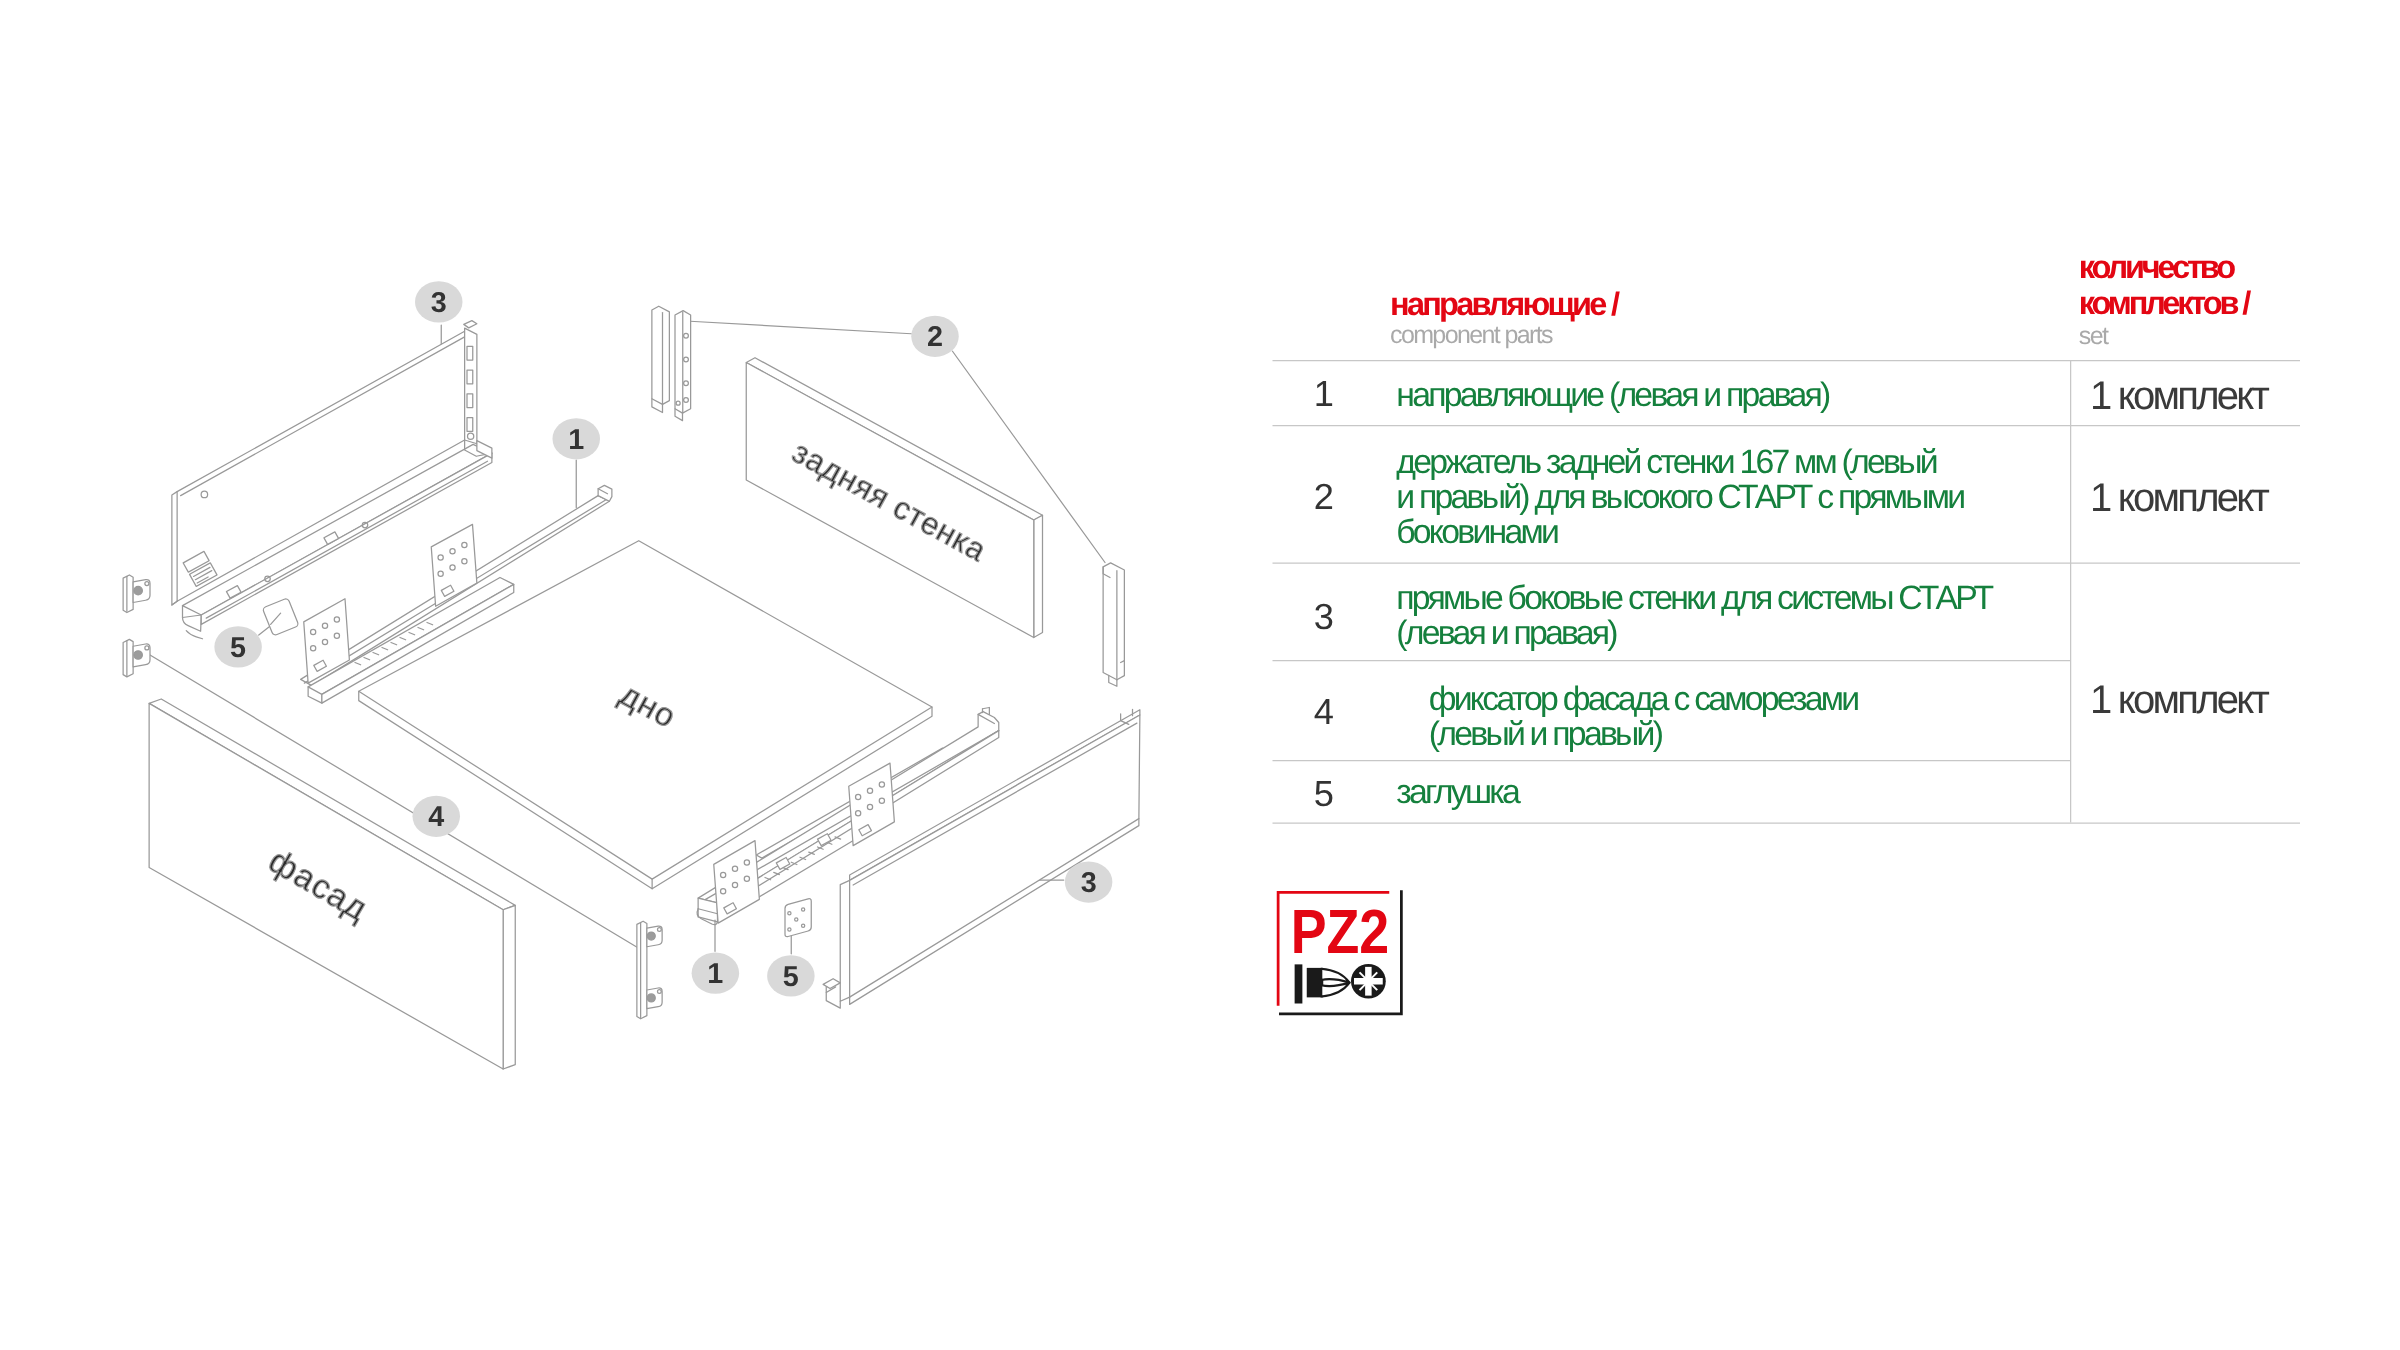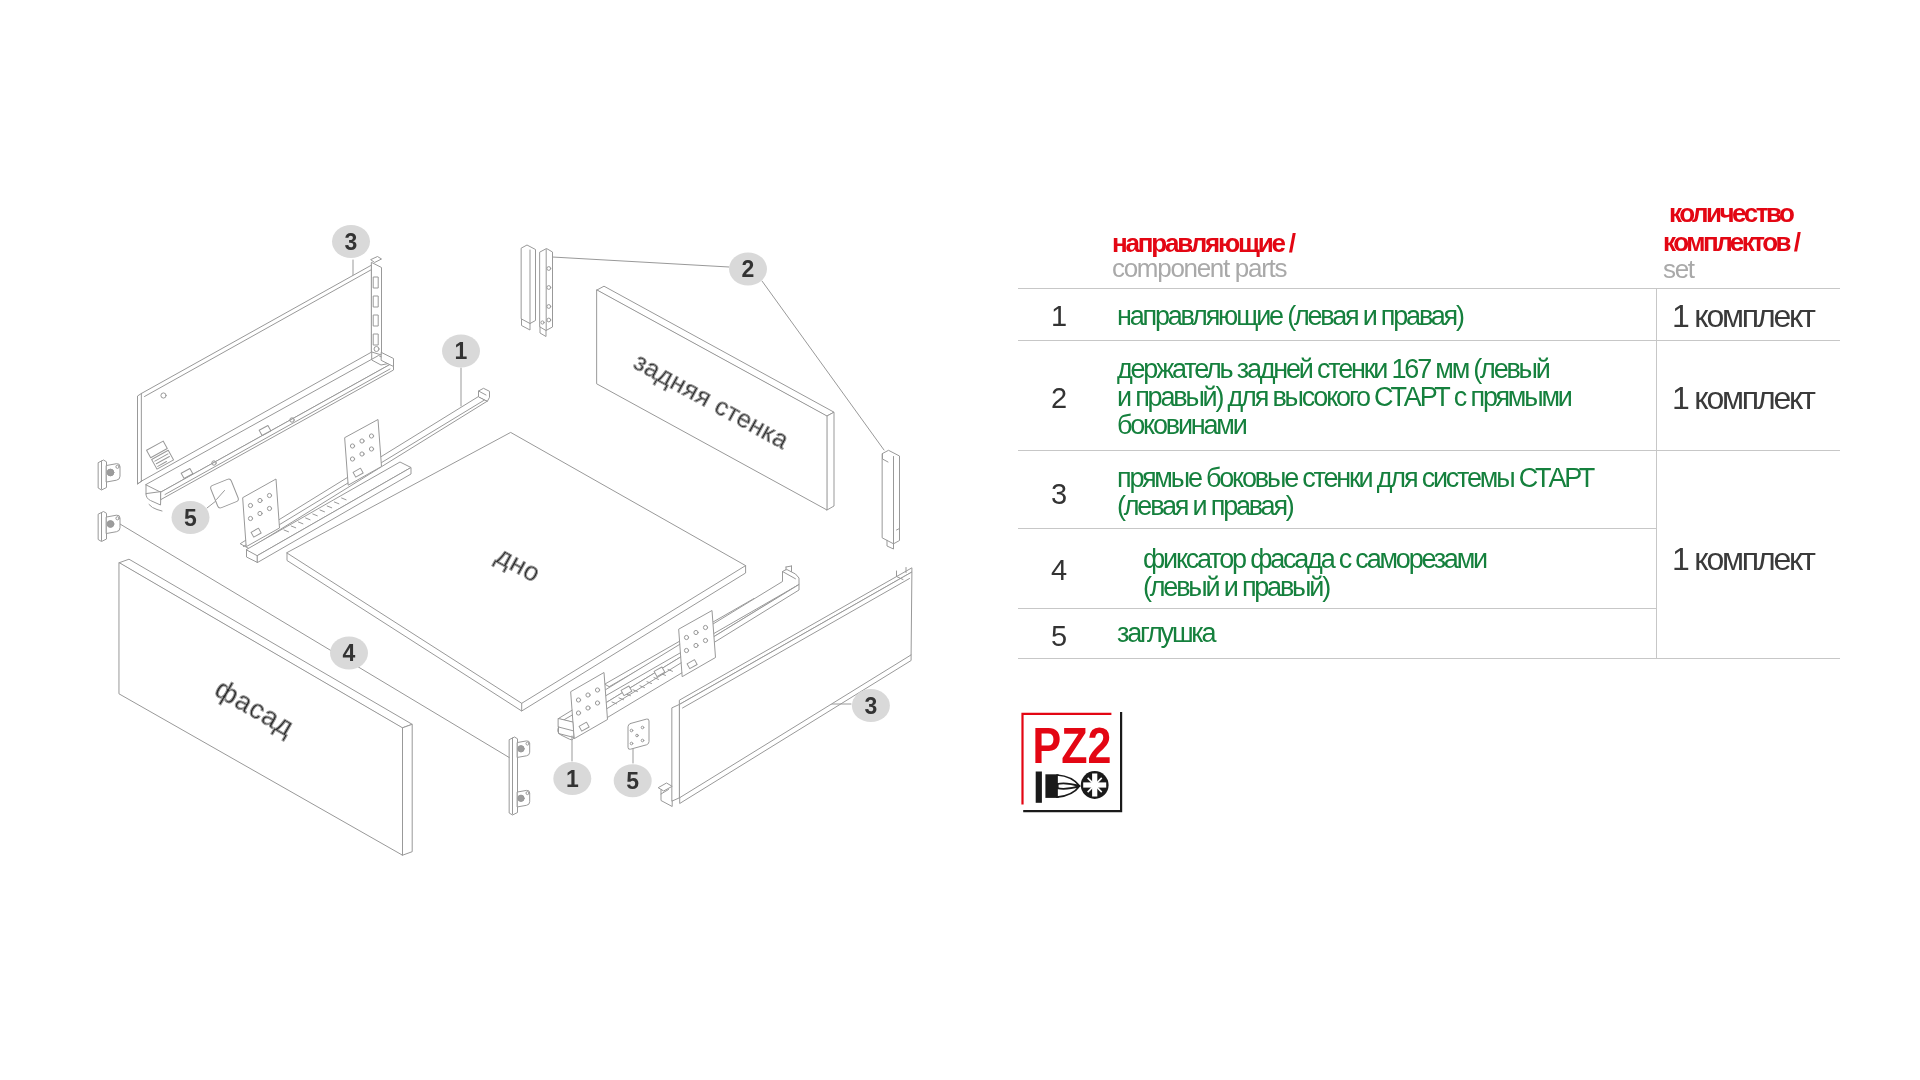--- a/index.html
+++ b/index.html
@@ -1,21 +1,21 @@
 <!DOCTYPE html>
 <html><head>
 <meta charset="utf-8">
 <style>
 html,body{margin:0;padding:0;background:#fff;}
 body{width:1920px;height:1080px;position:relative;overflow:hidden;font-family:"Liberation Sans",sans-serif;}
 .a{position:absolute;}
 .hl{position:absolute;height:1px;background:#c7c7c7;}
 .vl{position:absolute;width:1px;background:#c7c7c7;}
-.red{color:#e30613;font-weight:bold;font-size:26px;letter-spacing:-2.2px;text-align:center;}
-.gry{color:#a9a9a9;font-size:26px;letter-spacing:-1.3px;}
+.red{color:#e30613;font-weight:bold;font-size:26px;letter-spacing:-2.2px;}
+.gry{color:#a9a9a9;font-size:20px;letter-spacing:-1.3px;}
 .num{color:#333;font-size:29px;width:40px;text-align:center;line-height:30px;}
 .dsc{color:#15803d;font-size:27px;line-height:28px;white-space:nowrap;letter-spacing:-2.2px;}
 .kmp{color:#3a3a3a;font-size:32px;line-height:28px;white-space:nowrap;letter-spacing:-2.2px;}
 svg text{font-family:"Liberation Sans",sans-serif;}
 </style>
 </head>
 <body>
 
 <div class="hl" style="left:1018px;top:288px;width:822px"></div>
 <div class="hl" style="left:1018px;top:340px;width:822px"></div>

